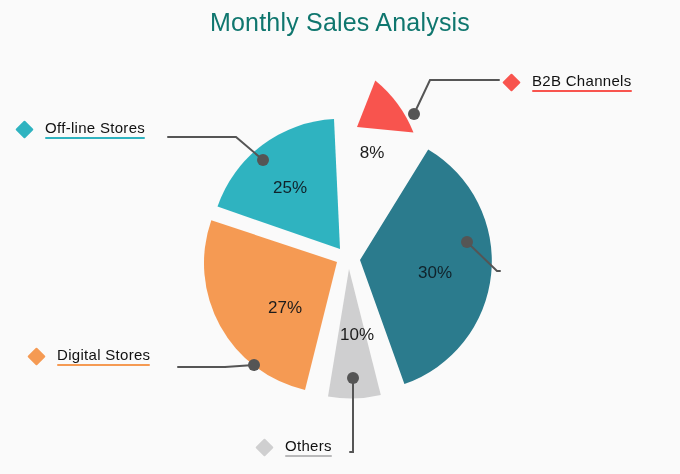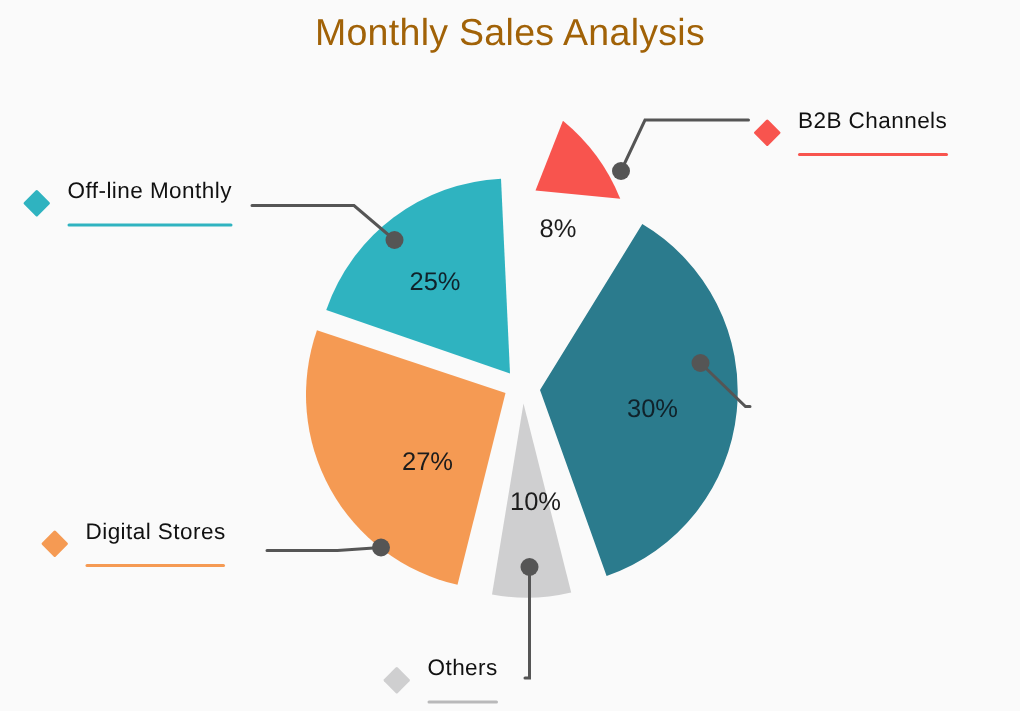--- a/index.html
+++ b/index.html
@@ -21,21 +21,21 @@
     background: #fafafa;
   }
   .chart-title {
     position: absolute;
     top: 8px;
     left: 0;
     width: 680px;
     text-align: center;
     font-size: 25px;
     font-family: "Liberation Sans", sans-serif;
-    color: #a16207;
+    color: #0f766e;
     letter-spacing: 0.2px;
     font-weight: 400;
   }
   svg.pie-svg {
     position: absolute;
     top: 0;
     left: 0;
     width: 680px;
     height: 474px;
   }
@@ -57,21 +57,21 @@
     width: 13px;
     height: 13px;
     transform: rotate(45deg);
     flex: 0 0 auto;
     border-radius: 1px;
   }
   .legend-text-wrap {
     margin-left: 14px;
     position: relative;
     display: inline-block;
-    padding-bottom: 15px;
+    padding-bottom: 3px;
   }
   .legend-text {
     font-family: "Liberation Sans", sans-serif;
     font-size: 15px;
     color: #111111;
     letter-spacing: 0.3px;
     display: block;
     line-height: 17px;
   }
   .legend-underline {
@@ -159,21 +159,21 @@
     <span class="legend-diamond" style="background:#f8544e;"></span>
     <span class="legend-text-wrap">
       <span class="legend-text">B2B Channels</span>
       <span class="legend-underline" style="background:#f8544e;"></span>
     </span>
   </div>
 
   <div class="legend-item" id="legend-offline">
     <span class="legend-diamond" style="background:#2fb3c0;"></span>
     <span class="legend-text-wrap">
-      <span class="legend-text">Off-line Monthly</span>
+      <span class="legend-text">Off-line Stores</span>
       <span class="legend-underline" style="background:#2fb3c0;"></span>
     </span>
   </div>
 
 
   <div class="legend-item" id="legend-digital">
     <span class="legend-diamond" style="background:#f59a53;"></span>
     <span class="legend-text-wrap">
       <span class="legend-text">Digital Stores</span>
       <span class="legend-underline" style="background:#f59a53;"></span>

